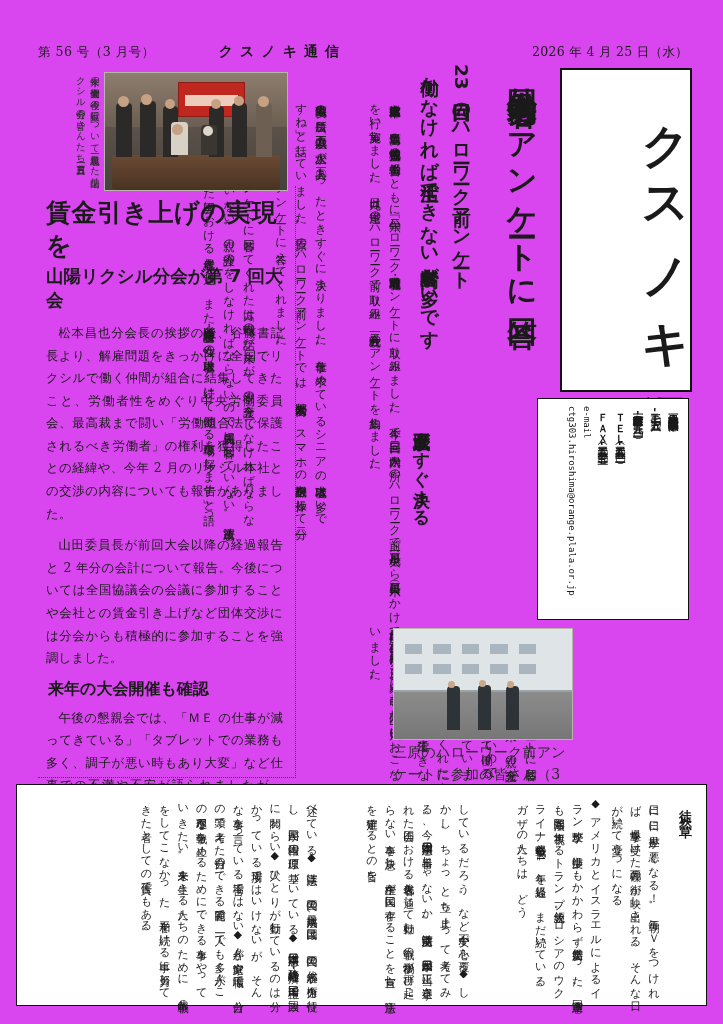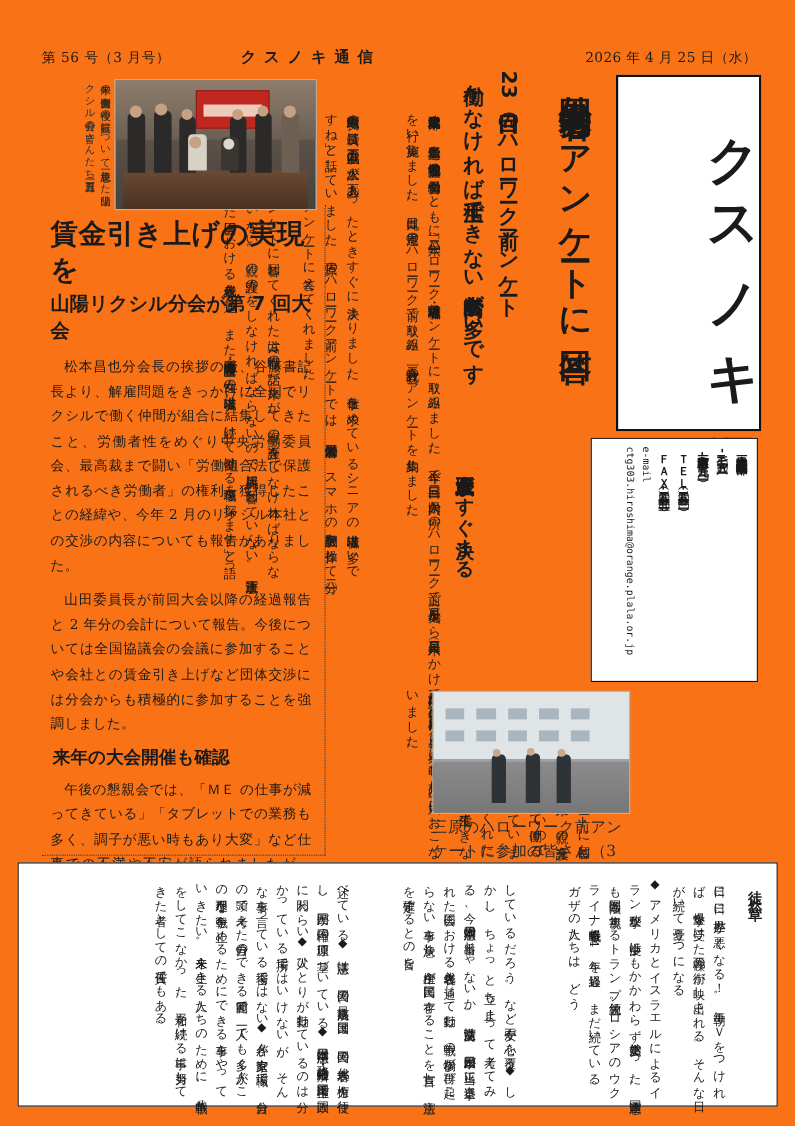--- a/index.html
+++ b/index.html
@@ -7,21 +7,21 @@
   body{
     width:723px;height:1024px;
     background:#ffffff;
     font-family:"DejaVu Serif","Liberation Serif",serif;
     color:#1a1a1a;
     overflow:hidden;
     position:relative;
   }
   .page{
     position:absolute;left:0;top:0;width:723px;height:1024px;
-    background:#f97316;
+    background:#d946ef;
   }
   
   .top-head{
     position:absolute;left:38px;top:40px;width:650px;height:24px;
     display:flex;align-items:center;
   }
   .issue-no{font-size:12.5px;letter-spacing:.5px;}
   .paper-name{
     font-size:14px;font-weight:bold;letter-spacing:7px;margin-left:64px;
   }

